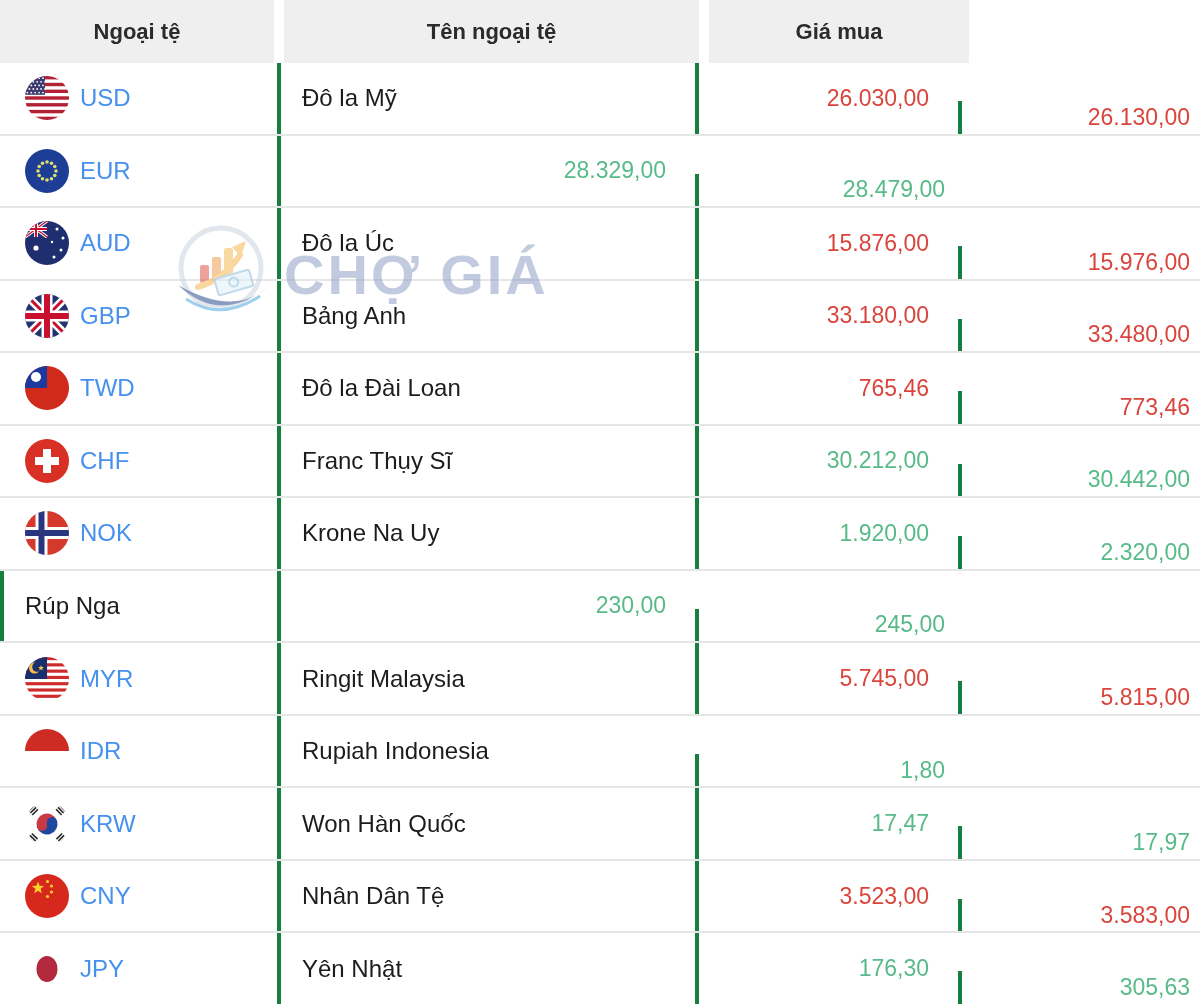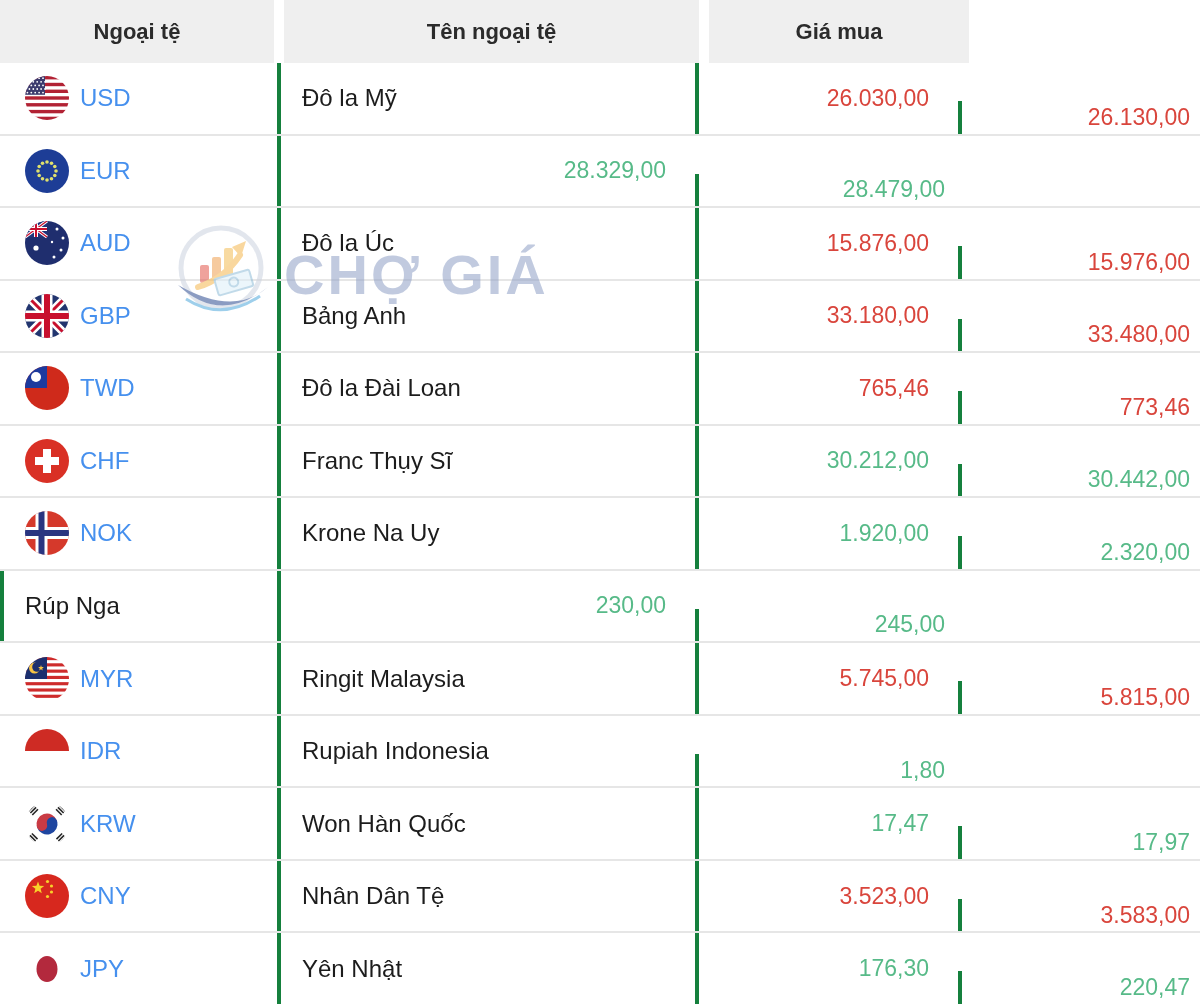--- a/index.html
+++ b/index.html
@@ -412,21 +412,21 @@
               <g clip-path="url(#cp-JPY)">
                 <rect width="44" height="44" fill="#fff"></rect>
                 <ellipse cx="22" cy="22" rx="10.5" ry="13" fill="#B3293D"></ellipse>
               </g>
             </svg>
           </span>
       <span class="code">JPY</span>
     </div>
     <div class="cell sep c-name">Yên Nhật</div>
     <div class="cell sep c-val c-buy up">176,30</div>
-    <div class="cell sep c-val c-sell up">220,47</div>
+    <div class="cell sep c-val c-sell up">305,63</div>
   </div>
 </div>
 
   <div class="watermark">
     <svg width="100" height="106" viewBox="0 0 100 106">
       <circle cx="49" cy="47" r="40" fill="none" stroke="#ccd3e0" stroke-width="5"></circle>
       <rect x="28" y="44" width="9" height="18" rx="2" fill="#e2574c"></rect>
       <rect x="40" y="36" width="9" height="26" rx="2" fill="#ef9f4f"></rect>
       <rect x="52" y="27" width="9" height="35" rx="2" fill="#f3bd55"></rect>
       <path d="M26 66 Q52 58 68 34" fill="none" stroke="#f5b84f" stroke-width="6" stroke-linecap="round"></path>

